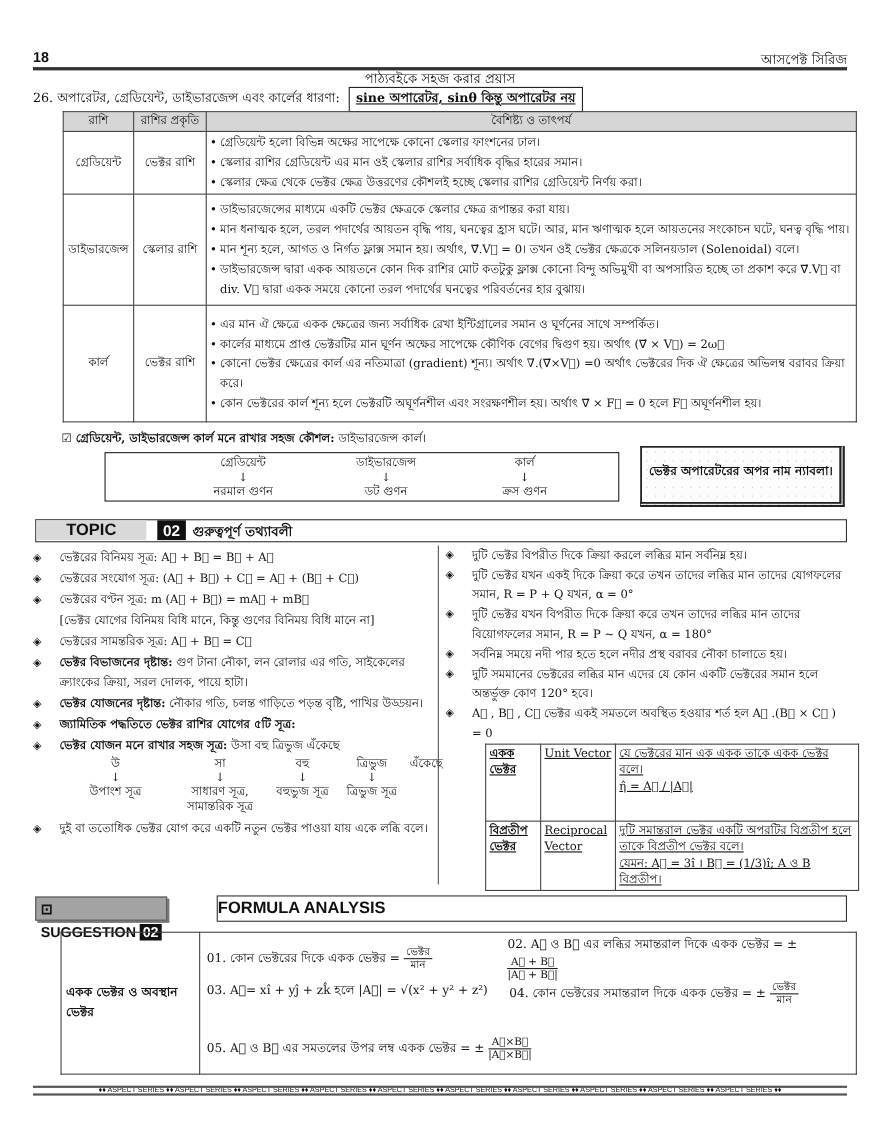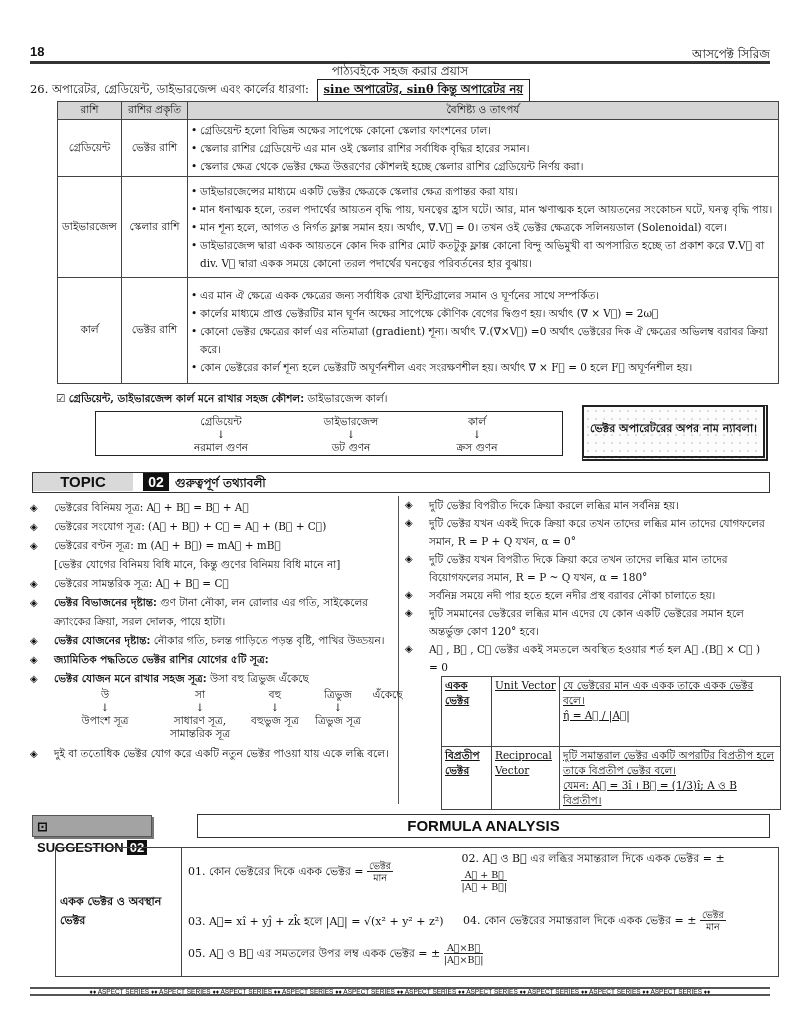--- a/index.html
+++ b/index.html
@@ -39,21 +39,21 @@
   .grid2 { display:grid; grid-template-columns: 150px 1fr; padding-left:24px; }
   #mn2 { position:relative; height:56px; font-size:10.5px; }
   #mn2 .c { position:absolute; text-align:center; line-height:13px; }
   
   #rc { left:398px; top:496px; width:372px; font-size:10.5px; line-height:18px; border-left:1.5px solid #555; padding-left:6px; height:308px; }
   table.uv { margin-left:36px; width:340px; border-collapse:collapse; font-size:10.5px;text-decoration:underline; }
   table.uv td { border:1px solid #444; vertical-align:top; padding:1px 3px; line-height:15px; }
   
   #sug { left:32px; top:815px; width:120px; height:22px; background:#a3a3a3; border:1px solid #555; box-shadow:2px 2px 0 #777; font-family:"Liberation Sans",sans-serif; font-weight:bold; font-size:13px; padding-left:4px; line-height:21px; }
   #sug .n { background:#111; color:#fff; padding:0 3px; margin-left:3px; }
-  #fa { left:197px; top:814px; width:573px; height:24px; border:1.5px solid #333; text-align:center; font-family:"Liberation Sans",sans-serif; font-weight:bold; font-size:15px; line-height:22px; }
+  #fa { left:197px; top:814px; width:573px; height:24px; border:1.5px solid #333; text-align:left; font-family:"Liberation Sans",sans-serif; font-weight:bold; font-size:15px; line-height:22px; }
   table.fa { position:absolute; left:55px; top:847px; width:724px; height:130px; border-collapse:collapse; font-size:11px; }
   table.fa td { border:1px solid #444; vertical-align:middle; }
   .frac { display:inline-block; vertical-align:middle; text-align:center; font-size:9.5px; line-height:11px; }
   .frac .n { border-bottom:1px solid #222; display:block; padding:0 2px; }
   #foot { left:30px; top:987px; width:740px; height:9px; border-top:2px solid #555; border-bottom:2px solid #555; font-family:"Liberation Sans",sans-serif; font-size:6.5px; line-height:6px; white-space:nowrap; overflow:hidden; text-align:center; }
 </style>
 </head>
 <body>
 
 <div id="hdr" class="abs">
@@ -233,21 +233,21 @@
       <col>
     </colgroup>
   <tbody>
       <tr>
     <td style="font-weight:bold;padding:4px">একক ভেক্টর ও অবস্থান ভেক্টর</td>
     <td style="padding:2px 6px;position:relative">
       <div style="display:flex;height:42px;align-items:center">
         <div style="width:275px"><span>01.  কোন ভেক্টরের দিকে একক ভেক্টর =</span> <span class="frac"><span class="n">ভেক্টর</span><span>মান</span></span></div>
         <div><span>02.  A⃗ ও B⃗ এর লব্ধির সমান্তরাল দিকে একক ভেক্টর = ±</span> <span class="frac"><span class="n">A⃗ + B⃗</span><span>|A⃗ + B⃗|</span></span></div>
       </div>
-      <div style="display:flex;height:40px;align-items:flex-end">
+      <div style="display:flex;height:40px;align-items:flex-start">
         <div style="width:275px">03.  A⃗= xî + yĵ + zk̂ হলে |A⃗| = √(x² + y² + z²)</div>
         <div><span>04.  কোন ভেক্টরের সমান্তরাল দিকে একক ভেক্টর = ±</span> <span class="frac"><span class="n">ভেক্টর</span><span>মান</span></span></div>
       </div>
       <div style="display:flex;height:42px;align-items:center">
         <div><span>05.  A⃗ ও B⃗ এর সমতলের উপর লম্ব একক ভেক্টর = ±</span> <span class="frac"><span class="n">A⃗×B⃗</span><span>|A⃗×B⃗|</span></span></div>
       </div>
     </td>
   </tr>
 </tbody>
   </table>

